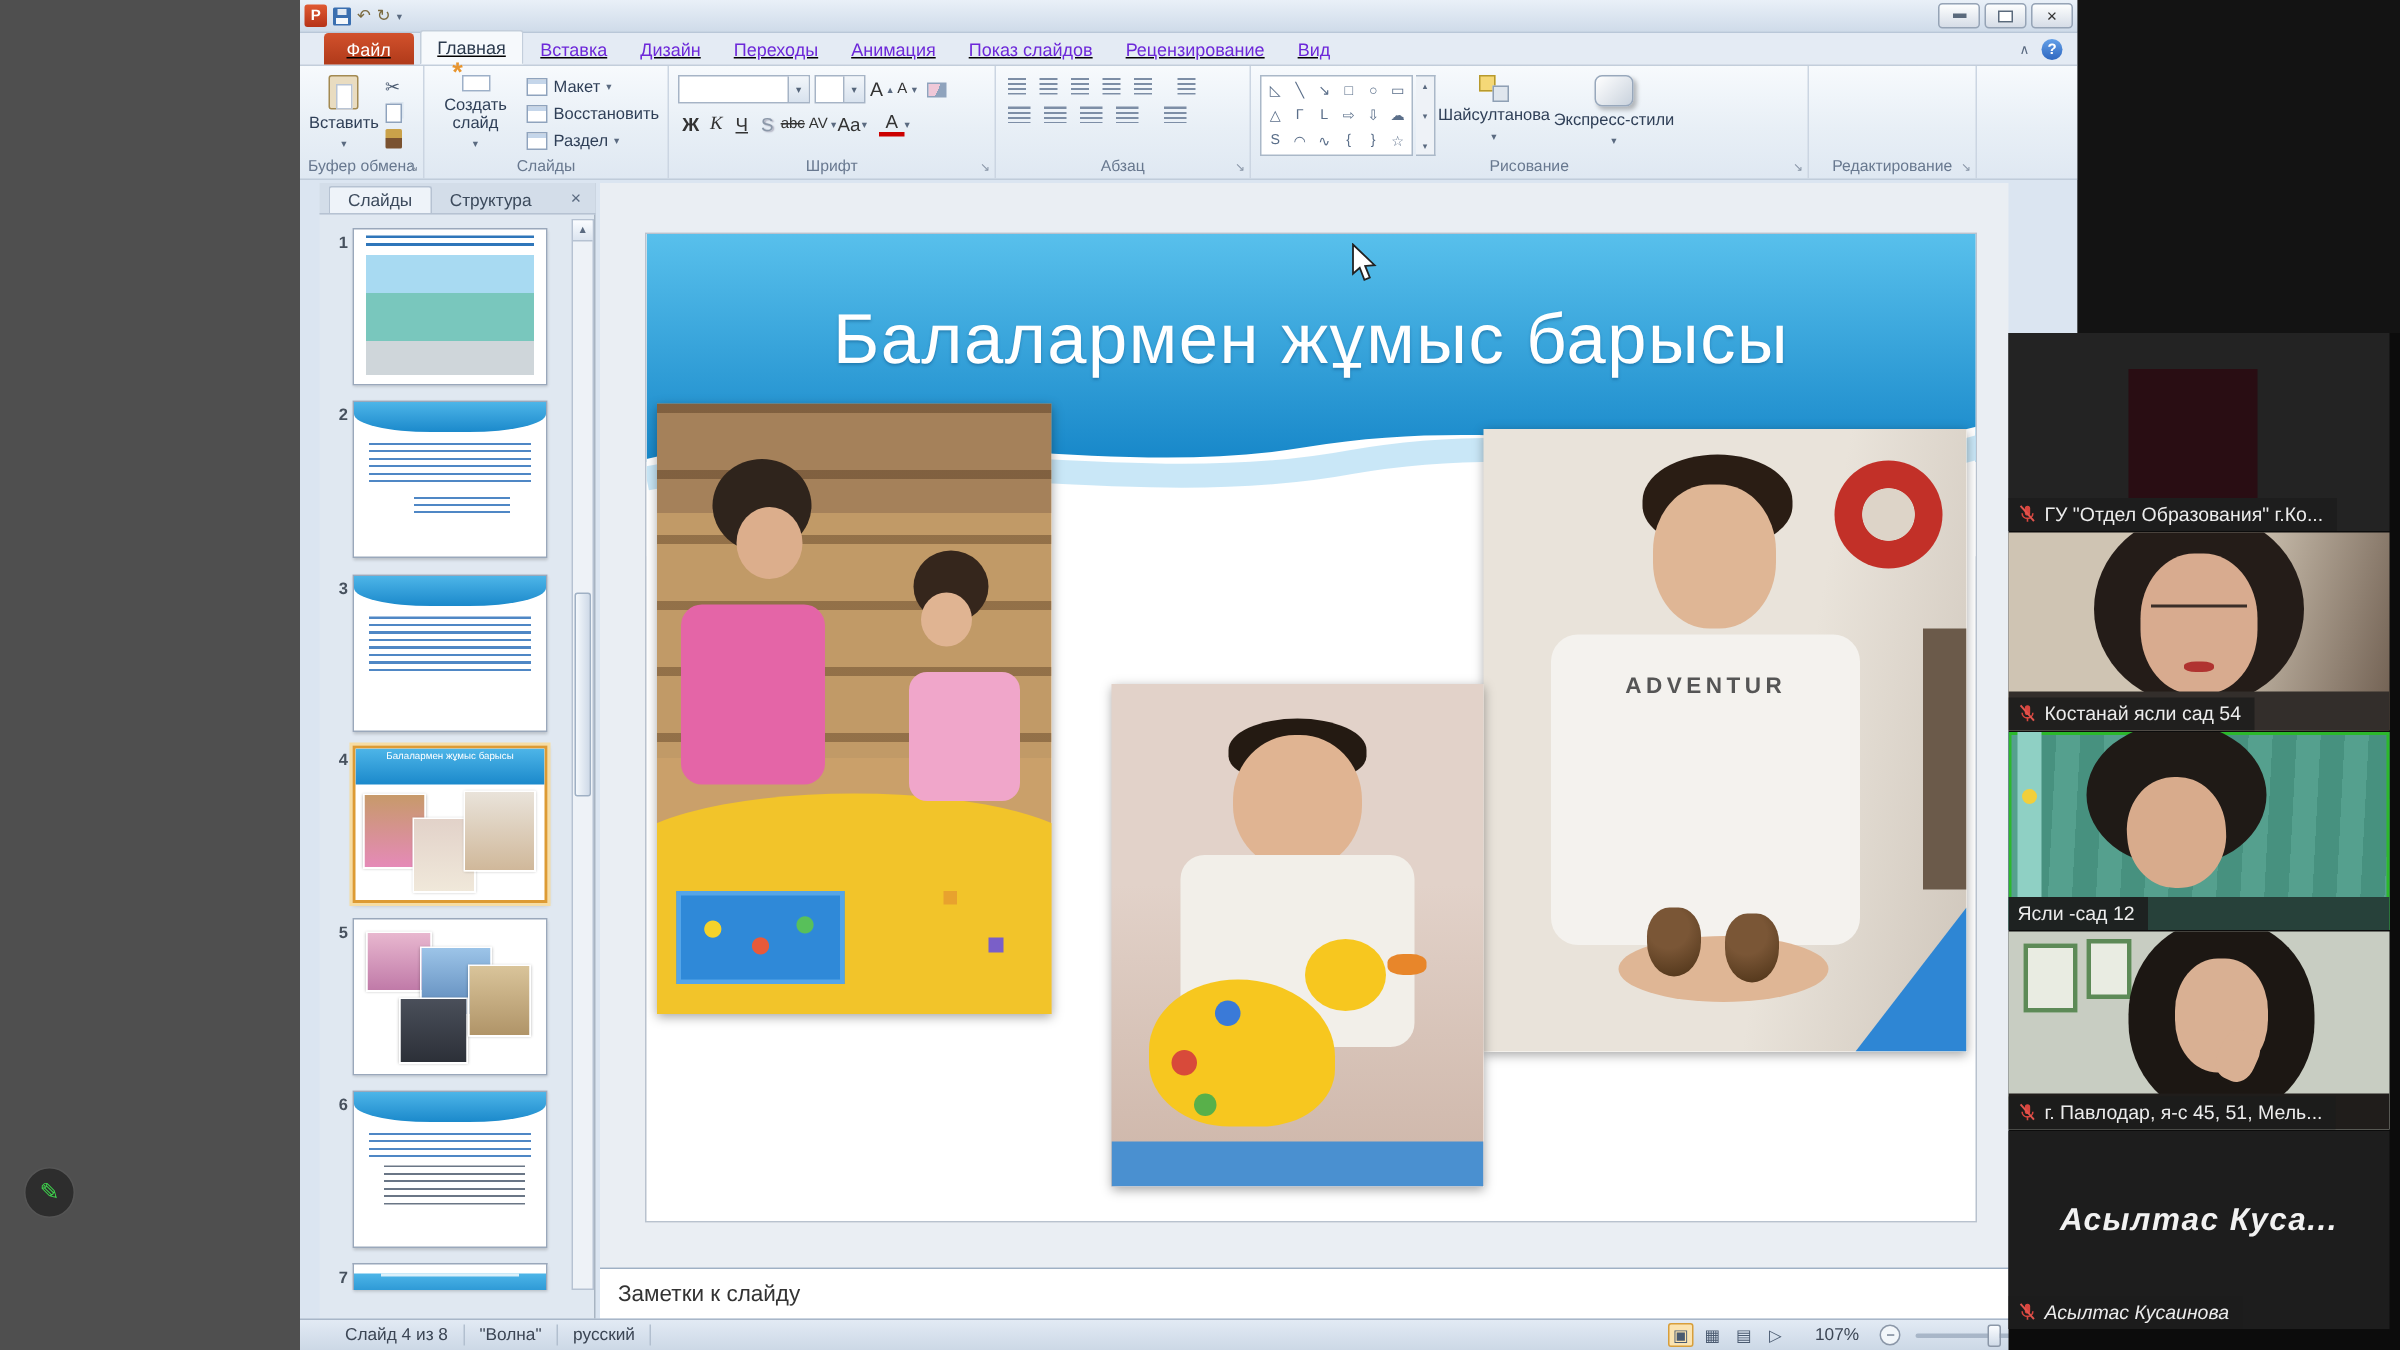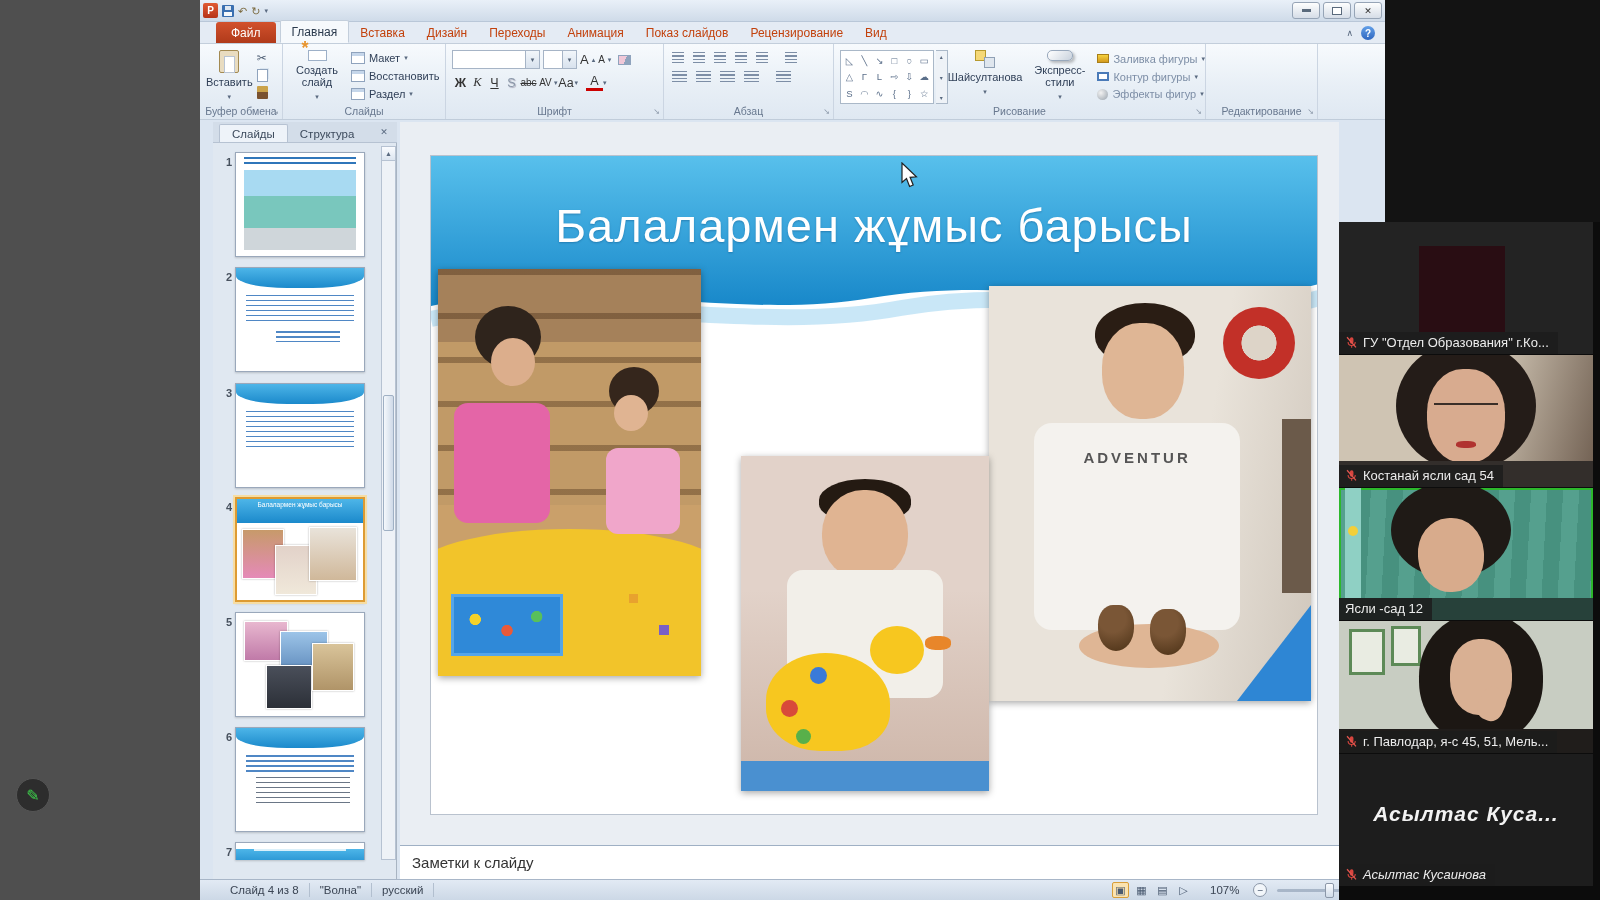--- a/index.html
+++ b/index.html
@@ -25,22 +25,22 @@
               color:#fff;font-size:11.5px;display:flex;align-items:center;justify-content:center;
               border-radius:2px;white-space:nowrap;overflow:hidden;}
   .winbtns{position:absolute;top:2px;left:1092px;display:flex;gap:3px;}
   .wbtn{width:28px;height:17px;background:linear-gradient(#fdfefe,#d6dde7);border:1px solid #96a4b6;
         border-radius:3px;display:flex;align-items:center;justify-content:center;font-size:9px;color:#333;}
   .wbtn .bar{width:9px;height:3px;background:#5a6a7c;}
   .wbtn .box{width:10px;height:8px;border:1.5px solid #5a6a7c;background:#fff;}
 
   
   .tabsrow{position:absolute;left:0;top:22px;width:100%;height:22px;background:#e4ebf4;
-           border-bottom:1px solid #c3cedb;display:flex;align-items:flex-end;padding-left:16px;}
-  .tab{padding:4px 11px 3px;font-size:12px;color:#c2410c;white-space:nowrap;}
+           border-bottom:1px solid #c3cedb;display:flex;align-items:flex-end;padding-left:16px;text-decoration:underline;}
+  .tab{padding:4px 11px 3px;font-size:12px;color:#6d28d9;white-space:nowrap;}
   .tab.file{background:linear-gradient(#d2512c,#b03a1a);color:#fff;border-radius:3px 3px 0 0;
             padding:4px 15px 3px;margin-right:4px;}
   .tab.active{background:#f6f9fc;border:1px solid #c3cedb;border-bottom:1px solid #f6f9fc;
               border-radius:2px 2px 0 0;color:#2b3a4d;}
   .tabsrow-right{position:absolute;right:10px;top:4px;display:flex;gap:8px;align-items:center;}
   .collapse-ic{font-size:9px;color:#5a6a80;}
   .help-ic{width:14px;height:14px;border-radius:50%;background:linear-gradient(#63a0e8,#2f67c0);
            color:#fff;font-size:10px;font-weight:bold;display:flex;align-items:center;justify-content:center;}
 
   
@@ -403,37 +403,20 @@
                 <div class="sq2"></div>
               </div>
             <span>Шайсултанова</span>
             <span class="dd">▾</span>
           </div>
           <div class="bigbtn" style="width:82px;">
             <div class="ic-qs"></div>
             <span>Экспресс-стили</span>
             <span class="dd">▾</span>
           </div>
-          <div style="display:flex;flex-direction:column;padding-top:6px;">
-            <div class="mini">
-              <div class="ic-fill"></div>
-              <span style="color:#7d8ea6;">Заливка фигуры</span>
-                <span class="dd">▾</span>
-            </div>
-            <div class="mini">
-              <div class="ic-outline"></div>
-              <span style="color:#7d8ea6;">Контур фигуры</span>
-                <span class="dd">▾</span>
-            </div>
-            <div class="mini">
-              <div class="ic-fx"></div>
-              <span style="color:#7d8ea6;">Эффекты фигур</span>
-                <span class="dd">▾</span>
-            </div>
-          </div>
         </div>
         <div class="glabel">Рисование</div>
         <span class="launcher">↘</span>
       </div>
 
       <div class="group" style="width:112px;">
         <div class="glabel">Редактирование</div>
         <span class="launcher">↘</span>
       </div>
       <div class="group" style="flex:1;border-right:none;"></div>

